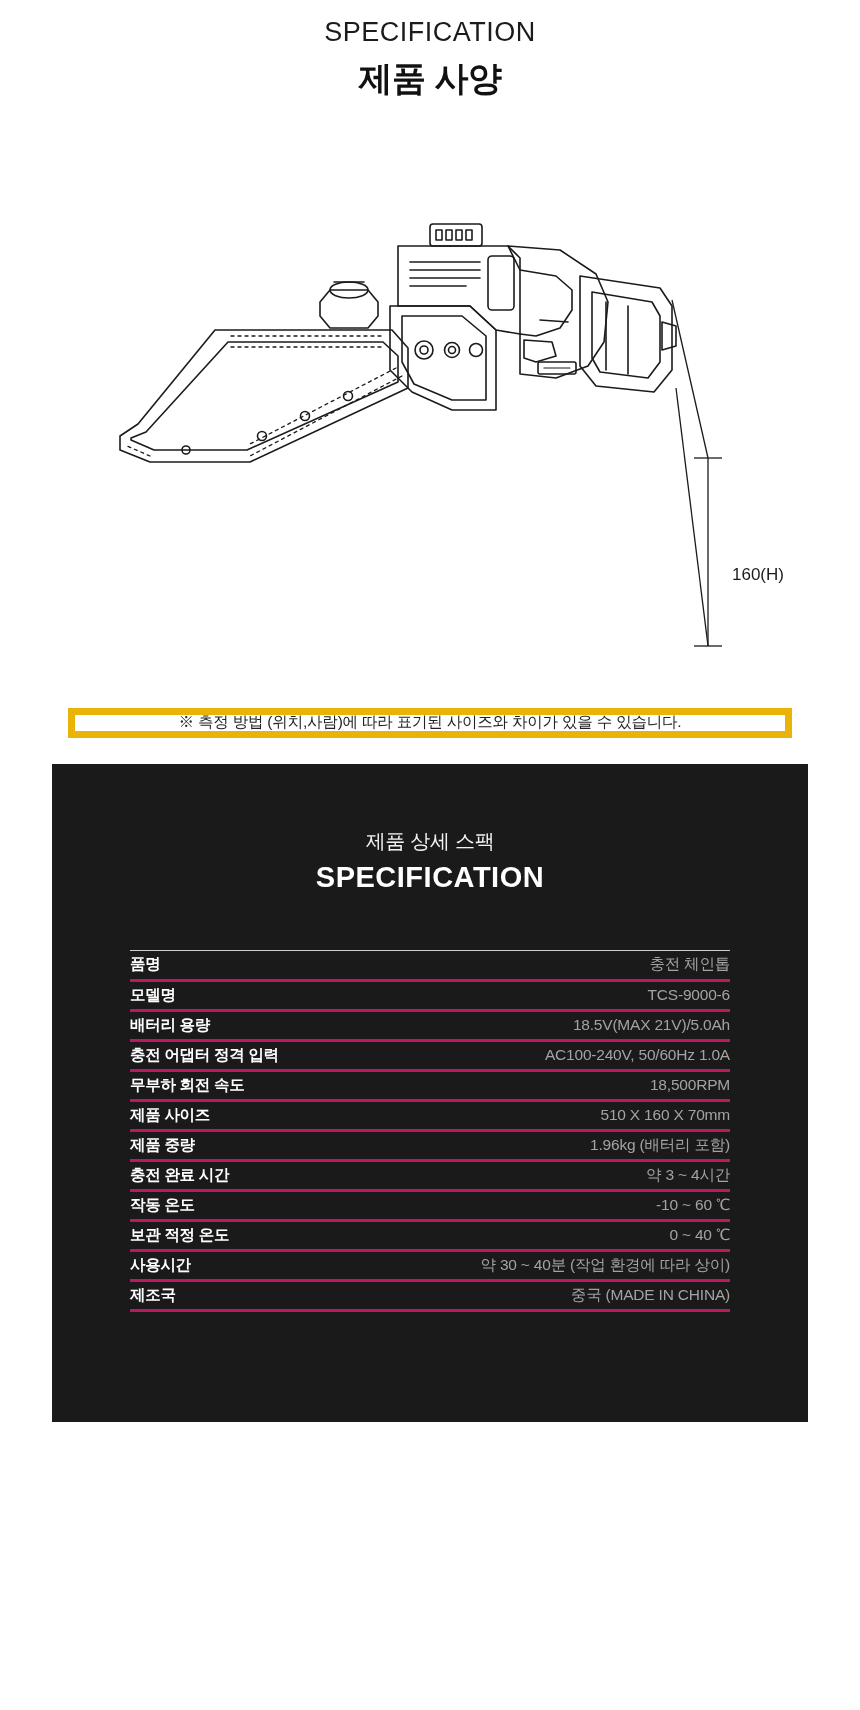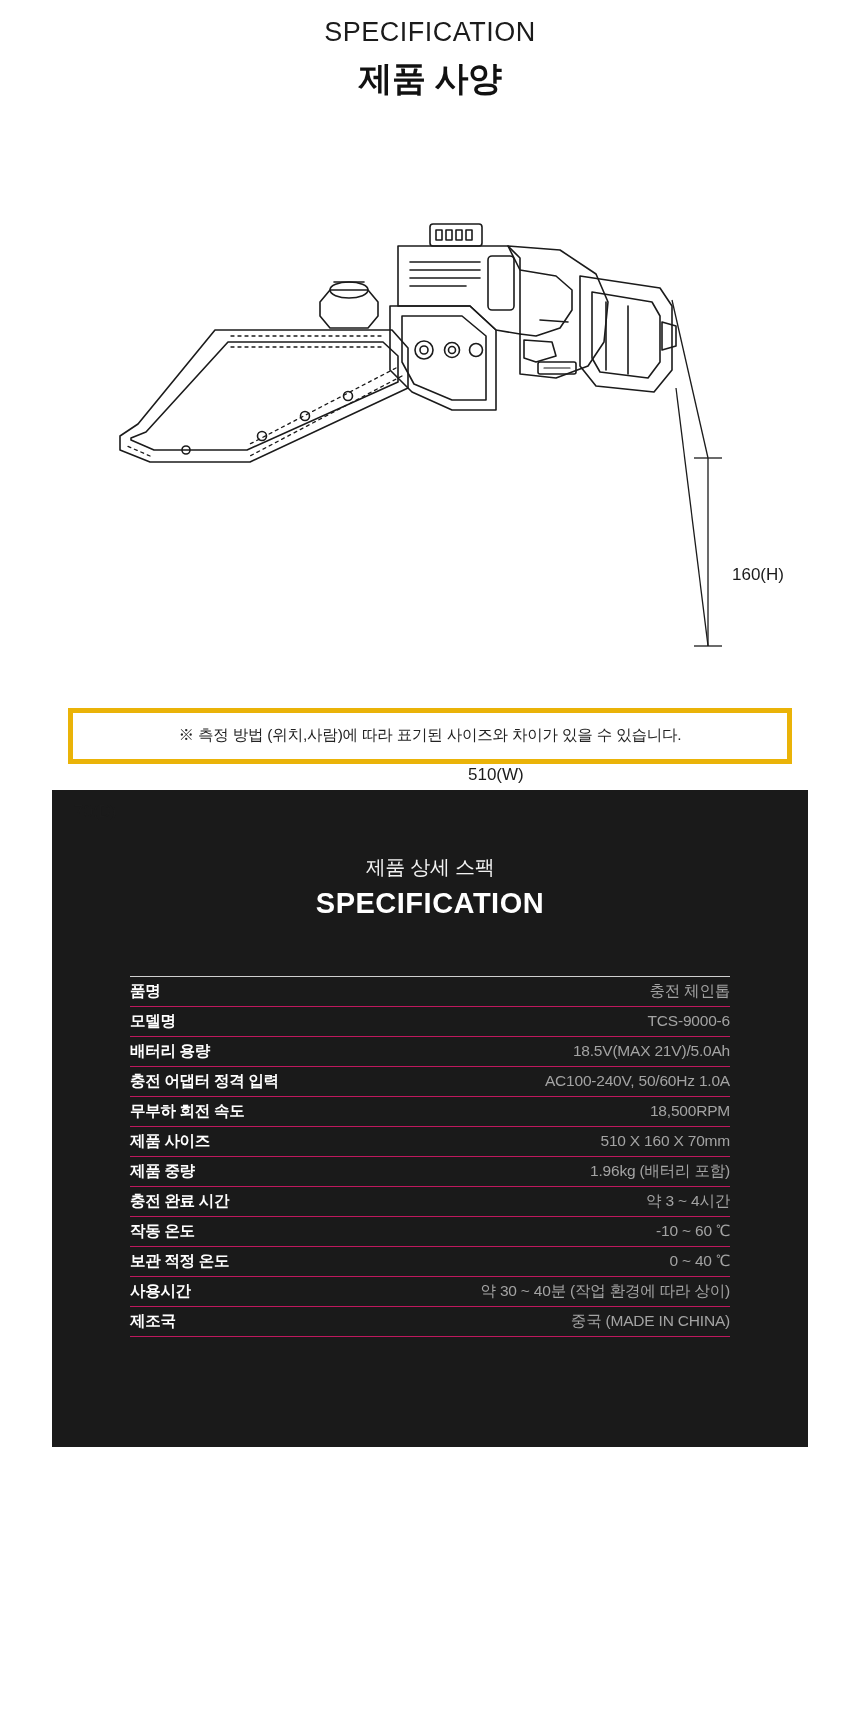--- a/index.html
+++ b/index.html
@@ -56,22 +56,22 @@
     white-space: nowrap;
   }
   .dim-h { left: 732px; top: 355px; }
   .dim-w { left: 468px; top: 555px; }
   .dim-d { left: 74px;  top: 592px; }
 
   
   .note {
     margin: 18px auto 0 auto;
     width: 724px;
-    height: 56px;
-    border: 5px solid #eab308;
+    height: 30px;
+    border: 7px solid #eab308;
     display: flex;
     align-items: center;
     justify-content: center;
     font-size: 15.5px;
     color: #222222;
     letter-spacing: -0.2px;
   }
 
   
   .spec {
@@ -97,21 +97,21 @@
   }
 
   table.spec-table {
     margin: 56px auto 0 auto;
     width: 600px;
     border-collapse: collapse;
     font-size: 15.5px;
   }
   table.spec-table tr { height: 30px; }
   table.spec-table td {
-    border-bottom: 1px solid #be185d;
+    border-bottom: 3px solid #be185d;
     padding: 0 0 2px 0;
     vertical-align: middle;
     line-height: 1.1;
   }
   table.spec-table tr:first-child td { border-top: 1px solid #cfcfcf; }
   td.k {
     width: 218px;
     font-weight: bold;
     padding-left: 14px;
     letter-spacing: -0.3px;

